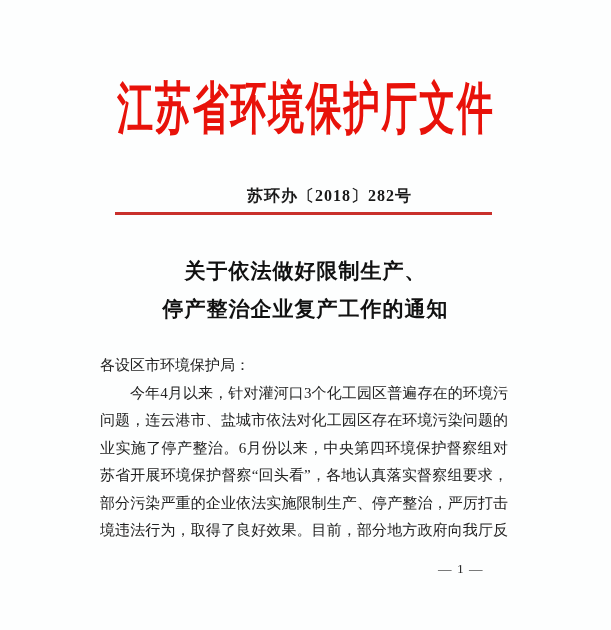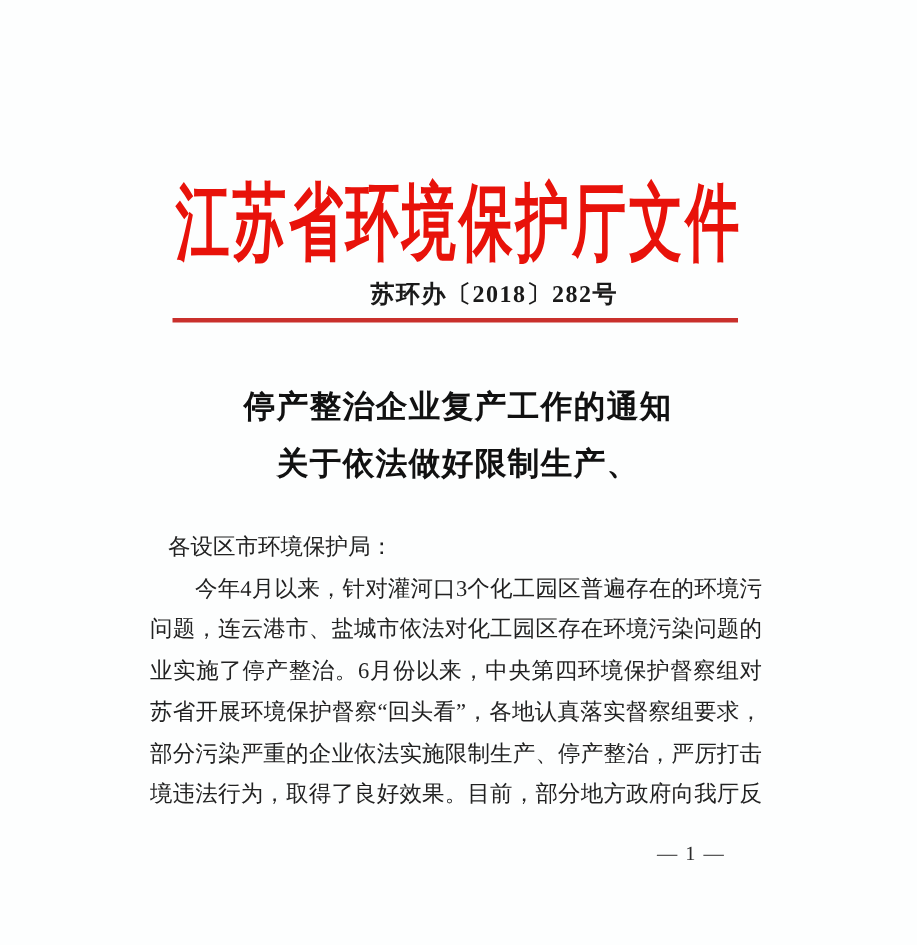--- a/index.html
+++ b/index.html
@@ -12,21 +12,20 @@
     font-family: "Liberation Serif", "DejaVu Serif", serif;
     color: #1f1f1f;
   }
   .agency-header {
     position: absolute;
     top: 72px; left: 0;
     width: 611px; height: 74px;
     display: flex;
     align-items: center;
     justify-content: center;
-    margin-top: 40px;
   }
   .agency-header-text {
     font-size: 56px;
     font-weight: bold;
     color: #e8120a;
     letter-spacing: 3px;
     white-space: nowrap;
     transform: scaleX(0.64);
     transform-origin: center center;
   }
@@ -69,21 +68,20 @@
     color: #222222;
   }
   .body-line {
     text-align: justify;
     text-align-last: justify;
     height: 27.5px;
     overflow: hidden;
   }
   .body-line.salutation {
     text-align-last: left;
-    margin-left: 12px;
   }
   .body-line.indent {
     text-indent: 2em;
   }
   .page-number {
     position: absolute;
     top: 561px; left: 438px;
     font-size: 13.5px;
     letter-spacing: 1px;
     color: #2b2b2b;
@@ -97,22 +95,22 @@
 
   <div class="agency-header">
     <span class="agency-header-text">江苏省环境保护厅文件</span>
   </div>
 
   <div class="doc-number">苏环办〔2018〕282号</div>
 
   <div class="red-divider"></div>
 
   <h1 class="doc-title">
+    <span class="title-line">关于依法做好限制生产、</span>
     <span class="title-line">停产整治企业复产工作的通知</span>
-    <span class="title-line">关于依法做好限制生产、</span>
   </h1>
 
   <div class="body-block">
     <div class="body-line salutation">各设区市环境保护局：</div>
     <div class="body-line indent">今年4月以来，针对灌河口3个化工园区普遍存在的环境污染</div>
     <div class="body-line">问题，连云港市、盐城市依法对化工园区存在环境污染问题的企</div>
     <div class="body-line">业实施了停产整治。6月份以来，中央第四环境保护督察组对江</div>
     <div class="body-line">苏省开展环境保护督察“回头看”，各地认真落实督察组要求，对</div>
     <div class="body-line">部分污染严重的企业依法实施限制生产、停产整治，严厉打击环</div>
     <div class="body-line">境违法行为，取得了良好效果。目前，部分地方政府向我厅反映</div>

